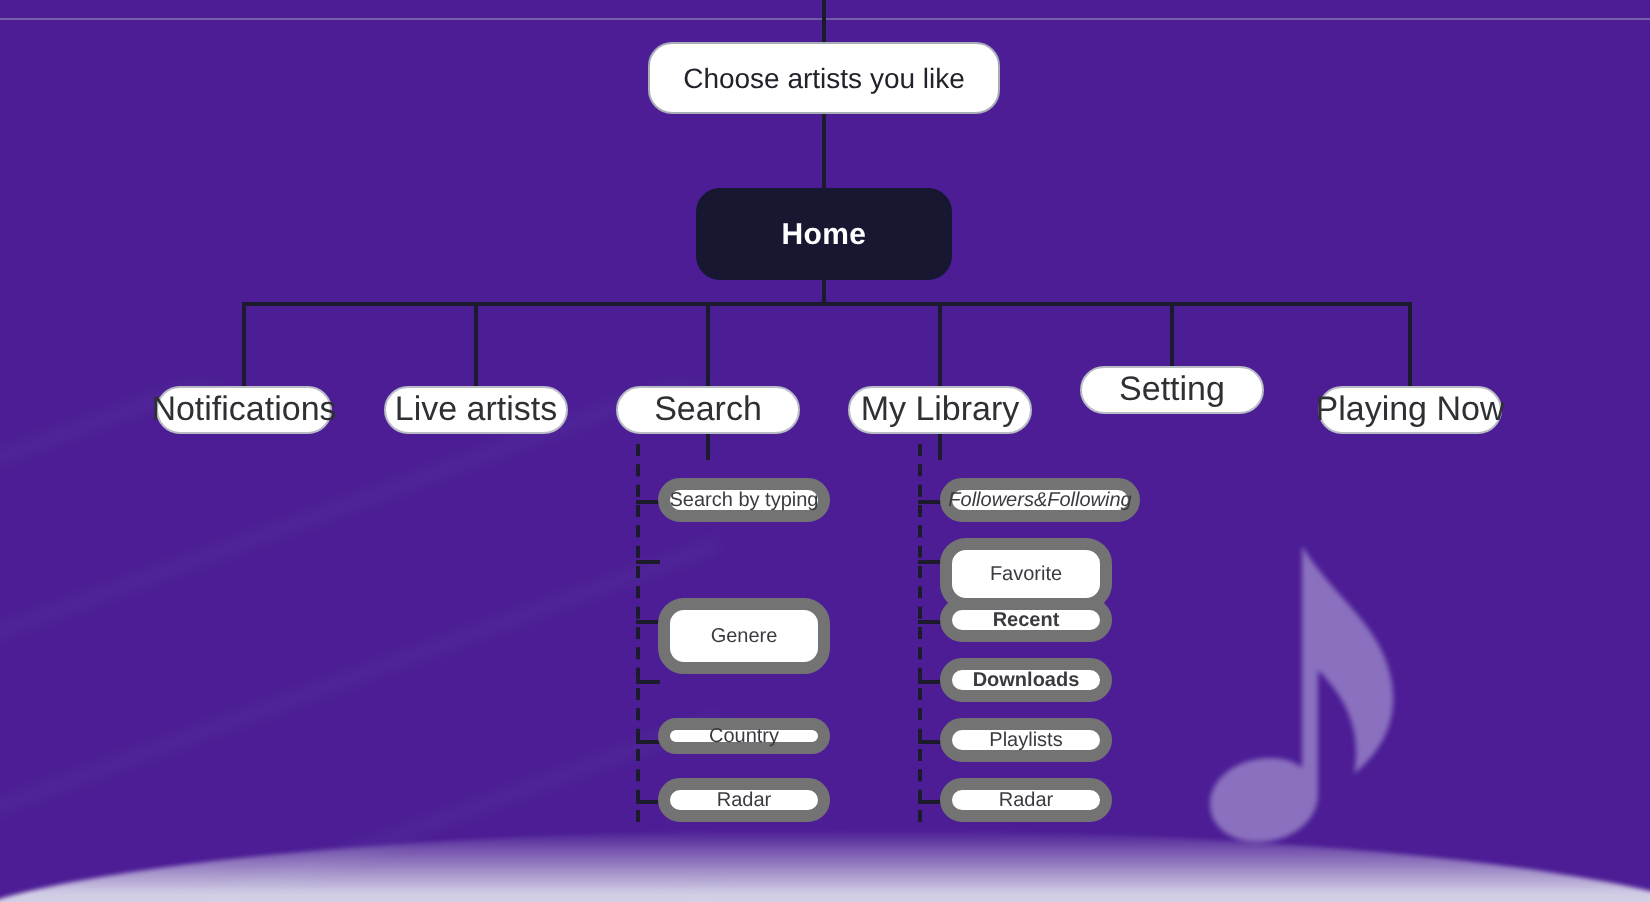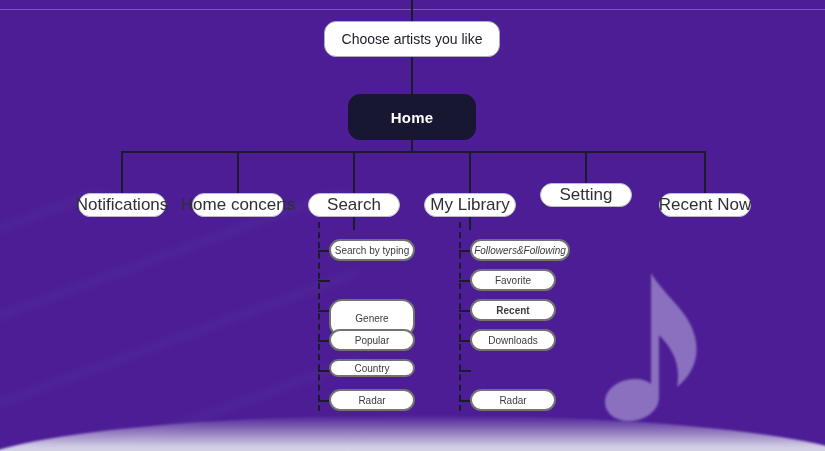--- a/index.html
+++ b/index.html
@@ -132,21 +132,21 @@
   .node-l2 {
     border-radius: 14px;
     font-size: 17px;
     color: #2f3034;
   }
 
   .node-l3 {
     border-radius: 13px;
     font-size: 10px;
     color: #3a3b40;
-    border: 2px solid #737373;
+    border: 6px solid #737373;
   }
 </style>
 </head>
 <body>
 
 <div id="canvas">
 
   <div class="bg-layer">
     <div class="bg-stripes"></div>
 
@@ -194,31 +194,31 @@
   <div class="dash-stub" style="left:459px; top:310px; width:12px;"></div>
   <div class="dash-stub" style="left:459px; top:340px; width:12px;"></div>
   <div class="dash-stub" style="left:459px; top:370px; width:12px;"></div>
   <div class="dash-stub" style="left:459px; top:400px; width:12px;"></div>
 
   <div class="node node-root" style="left:324px; top:21px; width:176px; height:36px;">Choose artists you like</div>
 
   <div class="node node-home" style="left:348px; top:94px; width:128px; height:46px;">Home</div>
 
   <div class="node node-l2" style="left:78px; top:193px; width:88px; height:24px;">Notifications</div>
-  <div class="node node-l2" style="left:192px; top:193px; width:92px; height:24px;">Home concerts</div>
+  <div class="node node-l2" style="left:192px; top:193px; width:92px; height:24px;">Live artists</div>
   <div class="node node-l2" style="left:424px; top:193px; width:92px; height:24px;">My Library</div>
   <div class="node node-l2" style="left:308px; top:193px; width:92px; height:24px;">Search</div>
   <div class="node node-l2" style="left:540px; top:183px; width:92px; height:24px;">Setting</div>
-  <div class="node node-l2" style="left:659px; top:193px; width:92px; height:24px;">Recent Now</div>
+  <div class="node node-l2" style="left:659px; top:193px; width:92px; height:24px;">Playing Now</div>
 
   <div class="node node-l3" style="left:329px; top:239px; width:86px; height:22px;">Search by typing</div>
   <div class="node node-l3" style="left:329px; top:299px; width:86px; height:38px;">Genere</div>
-  <div class="node node-l3" style="left:329px; top:329px; width:86px; height:22px;">Popular</div>
   <div class="node node-l3" style="left:329px; top:359px; width:86px; height:18px;">Country</div>
   <div class="node node-l3" style="left:329px; top:389px; width:86px; height:22px;">Radar</div>
 
   <div class="node node-l3" style="left:470px; top:239px; width:100px; height:22px;font-style:italic;">Followers&amp;Following</div>
-  <div class="node node-l3" style="left:470px; top:269px; width:86px; height:22px;">Favorite</div>
+  <div class="node node-l3" style="left:470px; top:269px; width:86px; height:36px;">Favorite</div>
   <div class="node node-l3" style="left:470px; top:299px; width:86px; height:22px;font-weight:bold;">Recent</div>
-  <div class="node node-l3" style="left:470px; top:329px; width:86px; height:22px;">Downloads</div>
+  <div class="node node-l3" style="left:470px; top:329px; width:86px; height:22px;font-weight:bold;">Downloads</div>
+  <div class="node node-l3" style="left:470px; top:359px; width:86px; height:22px;">Playlists</div>
   <div class="node node-l3" style="left:470px; top:389px; width:86px; height:22px;">Radar</div>
 
 </div>
 
 </body></html>

